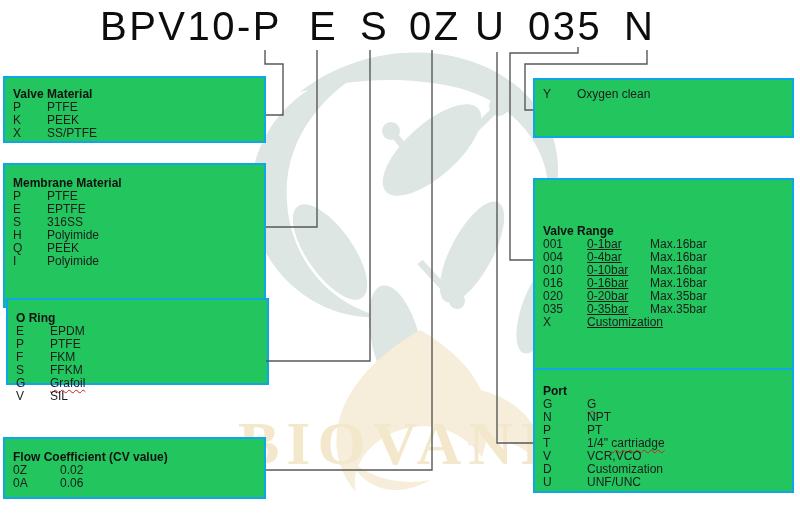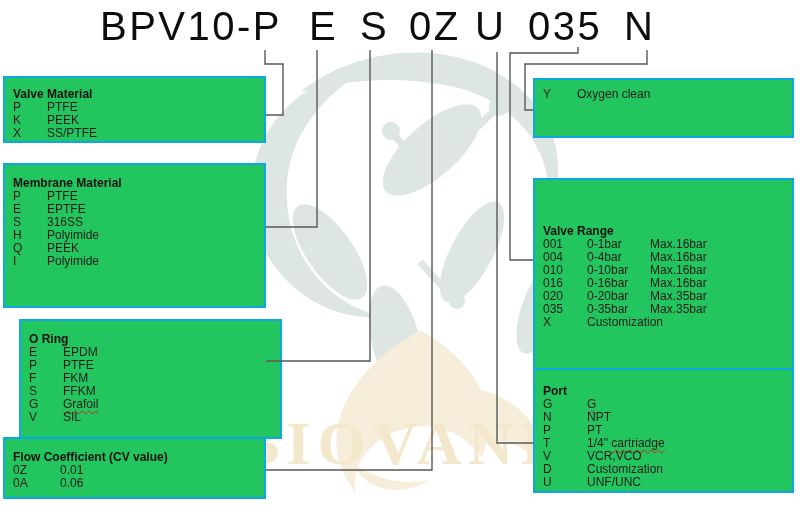--- a/index.html
+++ b/index.html
@@ -28,29 +28,29 @@
   .box{
     position:absolute;background:#22c55e;border:2px solid #0ea5e9;z-index:2;
     font-size:12px;line-height:13px;box-sizing:border-box;padding-left:8px;
   }
   .bx-title{font-weight:bold;color:#111;}
   .row{white-space:pre;}
   .code{display:inline-block;width:34px;}
   .val{display:inline-block;}
   .bx-valve-material{left:3px;top:76px;width:263px;height:67px;padding-top:10px;}
   .bx-membrane{left:3px;top:163px;width:263px;height:145px;padding-top:12px;}
-  .bx-oring{left:19px;top:298px;width:263px;height:120px;padding-top:12px;margin-top:21px;}
+  .bx-oring{left:6px;top:298px;width:263px;height:87px;padding-top:12px;}
   .bx-flow{left:3px;top:437px;width:263px;height:62px;padding-top:12px;}
   .bx-flow .code{width:47px;}
   .bx-other{left:533px;top:78px;width:261px;height:60px;padding-top:8px;}
   .bx-range{left:533px;top:150px;width:261px;height:207px;padding-top:45px;margin-top:28px;}
   .bx-port{left:533px;top:368px;width:261px;height:125px;padding-top:15px;}
   .bx-range .code,.bx-port .code,.bx-other .code{width:44px;}
   .bx-other .code{width:34px;}
-  .rng{display:inline-block;width:63px;}
+  .rng{display:inline-block;width:63px;text-decoration:underline;}
   .misspell{
     text-decoration:underline;text-decoration-style:wavy;
     text-decoration-color:#cc2222;text-decoration-thickness:1px;
     text-underline-offset:2px;
   }
 </style>
 </head>
 <body>
 
 <div class="stage">
@@ -130,21 +130,21 @@
     <div class="row"><span class="code">E</span><span class="val">EPDM</span></div>
     <div class="row"><span class="code">P</span><span class="val">PTFE</span></div>
     <div class="row"><span class="code">F</span><span class="val">FKM</span></div>
     <div class="row"><span class="code">S</span><span class="val">FFKM</span></div>
     <div class="row"><span class="code">G</span><span class="val misspell">Grafoil</span></div>
     <div class="row"><span class="code">V</span><span class="val">SIL</span></div>
   </div>
 
   <div class="box bx-flow">
     <div class="bx-title">Flow Coefficient (CV  value)</div>
-    <div class="row"><span class="code">0Z</span><span class="val">0.01</span></div>
+    <div class="row"><span class="code">0Z</span><span class="val">0.02</span></div>
     <div class="row"><span class="code">0A</span><span class="val">0.06</span></div>
   </div>
 
   <div class="box bx-other">
     <div class="row"><span class="code">Y</span><span class="val">Oxygen clean</span></div>
   </div>
 
   <div class="box bx-range">
     <div class="bx-title">Valve Range</div>
     <div class="row"><span class="code">001</span><span class="rng">0-1bar</span><span class="val">Max.16bar</span></div>

